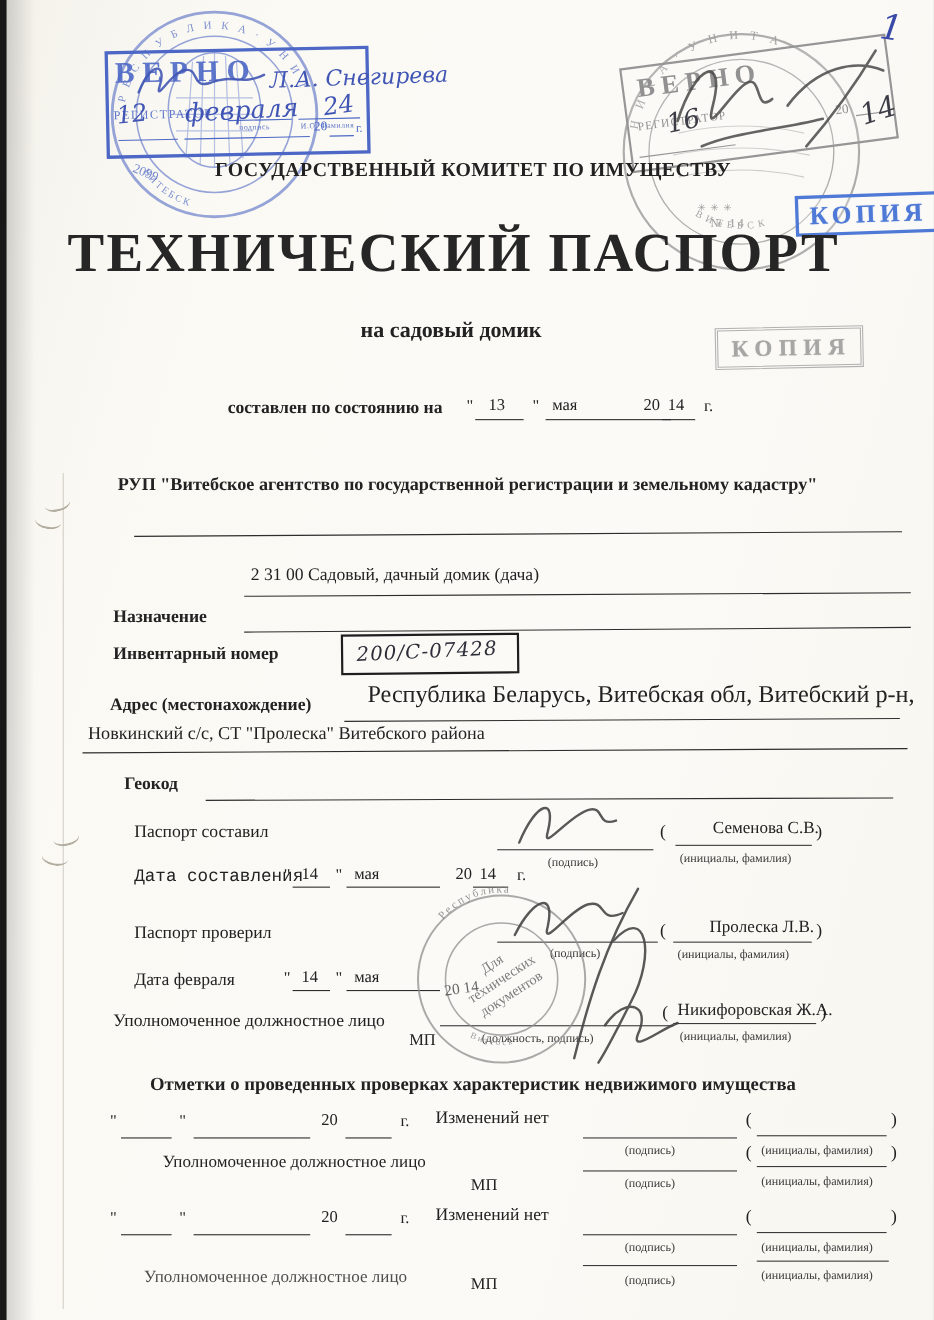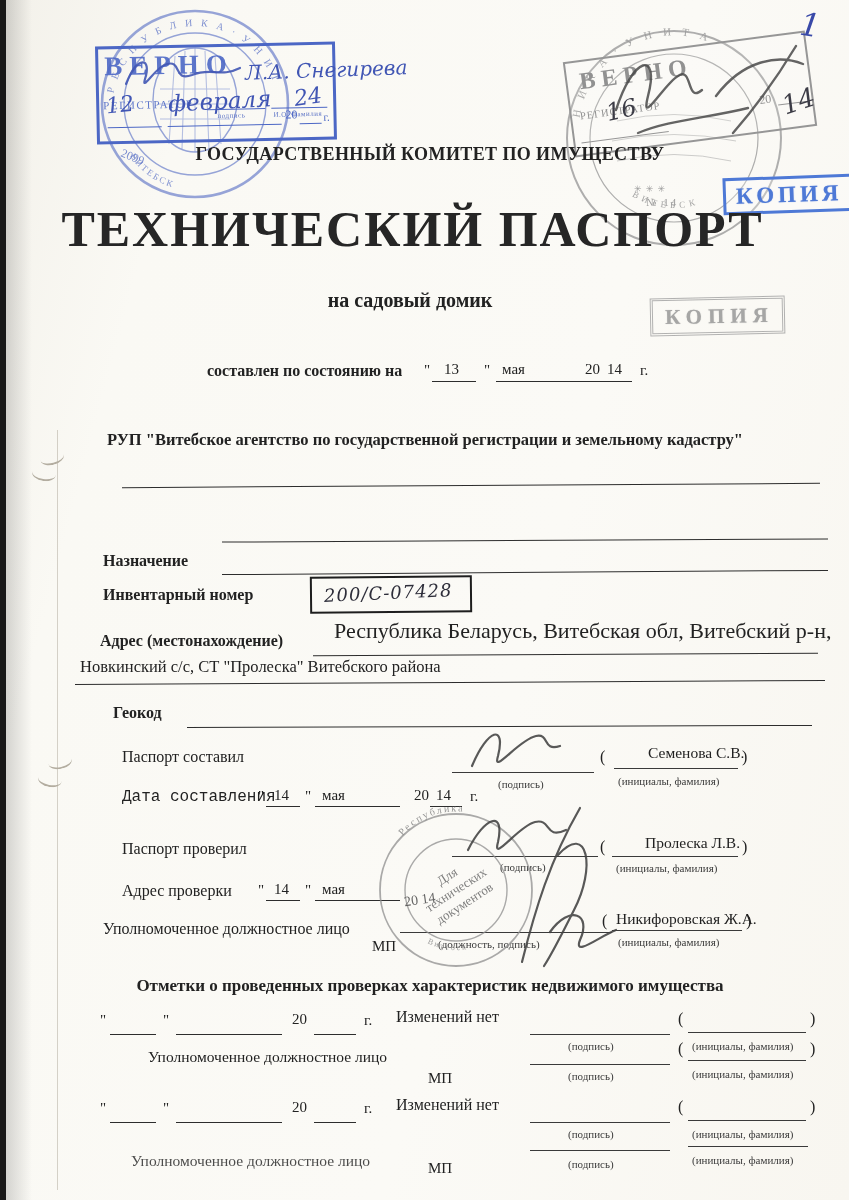--- a/index.html
+++ b/index.html
@@ -149,20 +149,21 @@
   <span class="abs ln" style="left:496px;top:381px;width:114px;"></span>
   <span class="abs" style="left:585px;top:361px;font-size:15px;">20</span>
   <span class="abs" style="left:607px;top:361px;font-size:15px;">14</span>
   <span class="abs ln" style="left:602px;top:381px;width:30px;"></span>
   <span class="abs" style="left:640px;top:362px;font-size:15px;">г.</span>
 
   <div class="abs b ctr" style="left:70px;top:430px;width:710px;font-size:16.5px;">РУП "Витебское агентство по государственной регистрации и земельному кадастру"</div>
   <span class="abs ln" style="left:122px;top:485px;width:698px;transform:rotate(-.35deg);"></span>
 
   <span class="abs b" style="left:103px;top:516px;font-size:16px;margin-top:36px;">Назначение</span>
+  <span class="abs" style="left:228px;top:514px;font-size:16px;">2 31 00 Садовый, дачный домик (дача)</span>
   <span class="abs ln" style="left:222px;top:540px;width:606px;transform:rotate(-.3deg);"></span>
   <span class="abs ln" style="left:222px;top:572px;width:606px;transform:rotate(-.4deg);"></span>
 
   <span class="abs b" style="left:103px;top:586px;font-size:16px;">Инвентарный номер</span>
   <div class="abs" style="left:310px;top:576px;width:158px;height:33px;border:2.5px solid #1e1e1e;transform:rotate(-.6deg);">
     <span class="abs hand" style="left:12px;top:4px;font-size:18px;letter-spacing:1px;color:#2e2e3a;transform:rotate(-2deg);">200/С-07428</span>
   </div>
 
   <span class="abs b" style="left:100px;top:632px;font-size:16px;">Адрес (местонахождение)</span>
   <span class="abs" style="left:318px;top:618px;font-size:22px;margin-left:16px;">Республика Беларусь, Витебская обл, Витебский р-н,</span>
@@ -196,21 +197,21 @@
 
   <span class="abs" style="left:122px;top:840px;font-size:16px;">Паспорт проверил</span>
   <span class="abs lnt" style="left:452px;top:856px;width:146px;"></span>
   <span class="abs cap" style="left:500px;top:861px;">(подпись)</span>
   <span class="abs" style="left:600px;top:838px;font-size:16px;">(</span>
   <span class="abs" style="left:645px;top:834px;font-size:15.5px;">Пролеска Л.В.</span>
   <span class="abs lnt" style="left:612px;top:856px;width:126px;"></span>
   <span class="abs" style="left:742px;top:838px;font-size:16px;">)</span>
   <span class="abs cap" style="left:616px;top:862px;">(инициалы, фамилия)</span>
 
-  <span class="abs" style="left:122px;top:882px;font-size:16px;">Адрес проверки</span>
+  <span class="abs" style="left:122px;top:882px;font-size:16px;">Дата февраля</span>
   <span class="abs" style="left:258px;top:882px;font-size:15px;">"</span>
   <span class="abs" style="left:274px;top:881px;font-size:15px;">14</span>
   <span class="abs ln" style="left:266px;top:900px;width:34px;"></span>
   <span class="abs" style="left:305px;top:882px;font-size:15px;">"</span>
   <span class="abs" style="left:322px;top:881px;font-size:15px;">мая</span>
   <span class="abs ln" style="left:315px;top:900px;width:85px;"></span>
 
   <span class="abs" style="left:103px;top:920px;font-size:16px;">Уполномоченное должностное лицо</span>
   <span class="abs" style="left:372px;top:938px;font-size:15px;">МП</span>
   <span class="abs lnt" style="left:400px;top:932px;width:212px;"></span>

